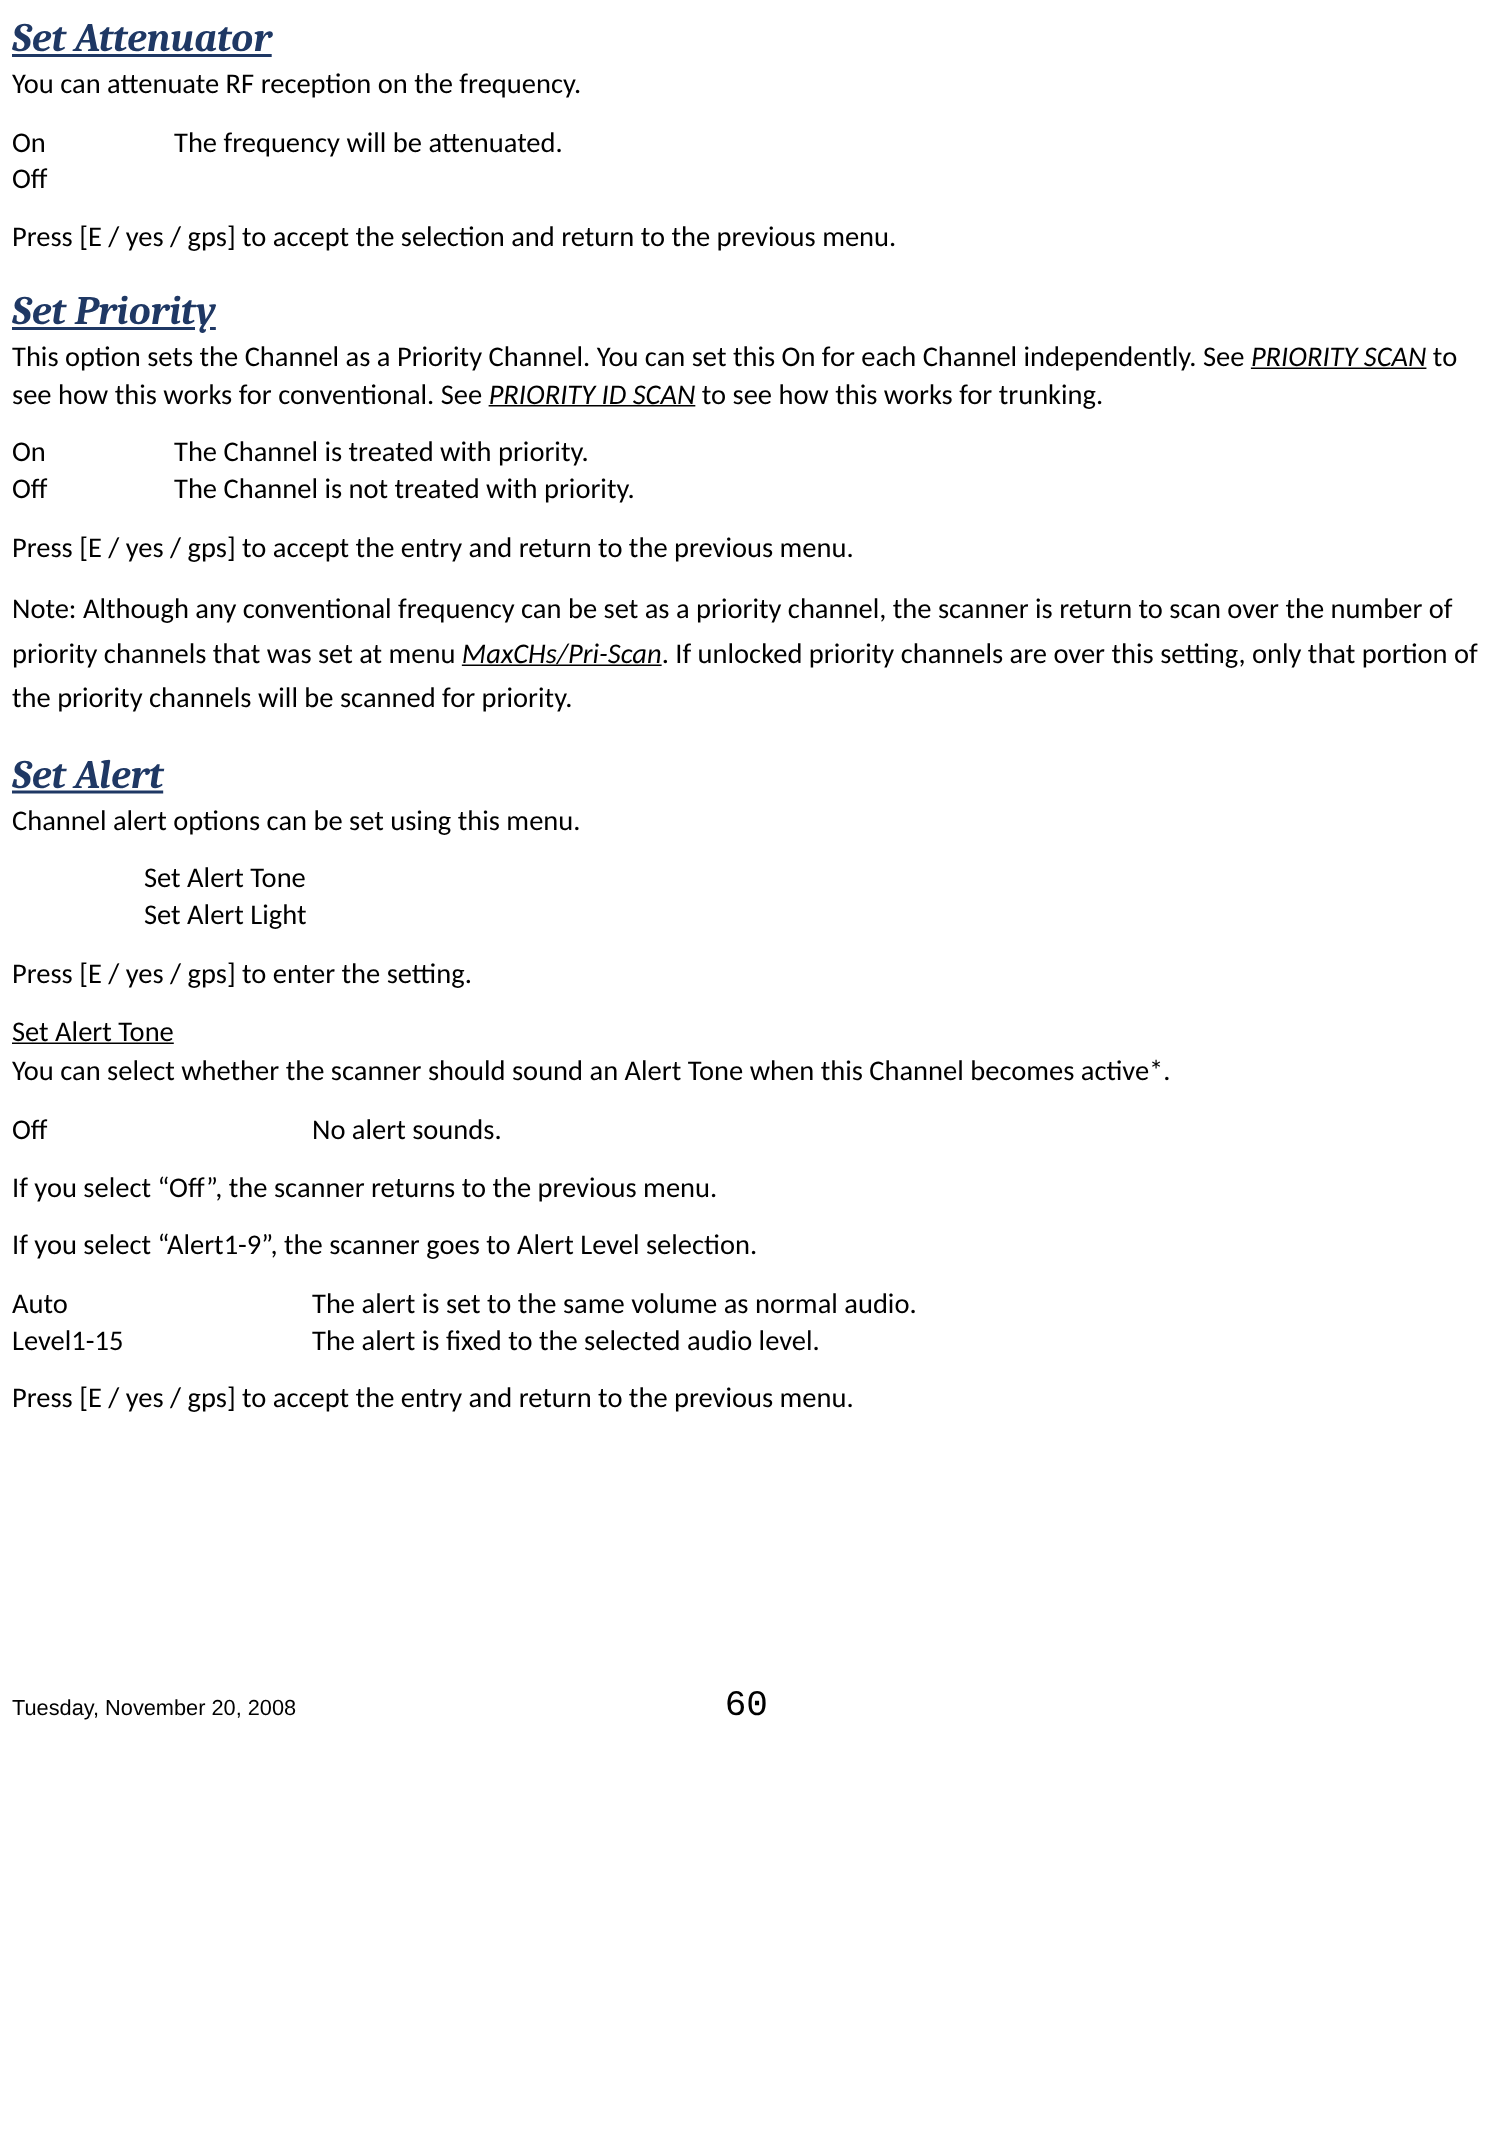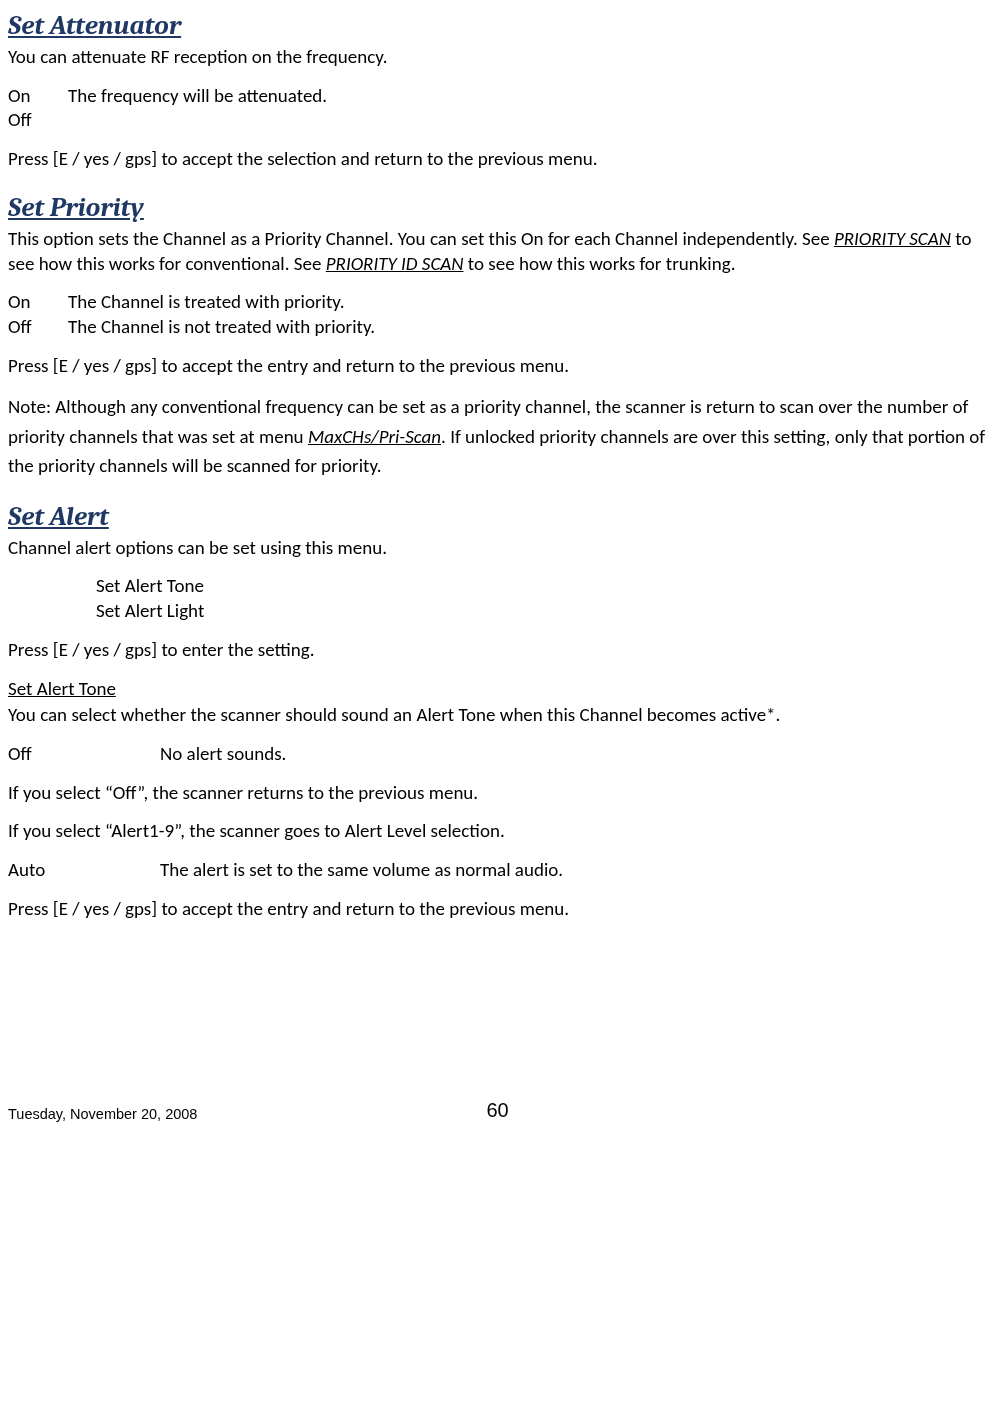--- a/index.html
+++ b/index.html
@@ -18,21 +18,21 @@
     font-style: italic;
     font-weight: bold;
     font-size: 27px;
     text-decoration: underline;
     margin-top: 18px;
     margin-bottom: 2px;
   }
   .heading.first { margin-top: 0; }
   .para { margin-top: 2px; margin-bottom: 14px; }
   .options { margin-bottom: 14px; }
-  .opt-row { display: flex; }
+  .opt-row { display: flex; gap: 48px; }
   .opt-label { width: 60px; flex-shrink: 0; }
   .opt-label.wide { width: 152px; }
   .opt-desc { }
   .indent-block { margin-left: 88px; margin-top: 2px; margin-bottom: 14px; }
   .sub-heading {
     text-decoration: underline;
     margin-top: 14px;
     margin-bottom: 0;
   }
   .ul-italic { text-decoration: underline; font-style: italic; }
@@ -43,22 +43,22 @@
   }
   .footer-date {
     font-size: 14.5px;
     font-family: Arial, sans-serif;
   }
   .footer-page {
     position: absolute;
     left: 50%;
     transform: translateX(-50%);
     top: -4px;
-    font-size: 20px;
-    font-family: Liberation Sans, sans-serif;
+    font-size: 24px;
+    font-family: Liberation Mono, monospace;
   }
 </style>
 </head>
 <body>
 
 <div class="heading first">Set Attenuator</div>
 <div class="para">You can attenuate RF reception on the frequency.</div>
 <div class="options">
   <div class="opt-row">
     <div class="opt-label">On</div>
@@ -105,19 +105,23 @@
     <div class="opt-desc">No alert sounds.</div>
   </div>
 </div>
 <div class="para">If you select “Off”, the scanner returns to the previous menu.</div>
 <div class="para">If you select “Alert1-9”, the scanner  goes to Alert Level selection.</div>
 <div class="options">
   <div class="opt-row">
     <div class="opt-label wide">Auto</div>
     <div class="opt-desc">The alert is set to the same volume as normal audio.</div>
   </div>
+  <div class="opt-row">
+    <div class="opt-label wide">Level1-15</div>
+    <div class="opt-desc">The alert is fixed to the selected audio level.</div>
+  </div>
 </div>
 <div class="para">Press [E / yes / gps] to accept the entry and return to the previous menu.</div>
 
 <div class="footer">
   <span class="footer-date">Tuesday, November 20, 2008</span>
   <span class="footer-page">60</span>
 </div>
 
 </body></html>

